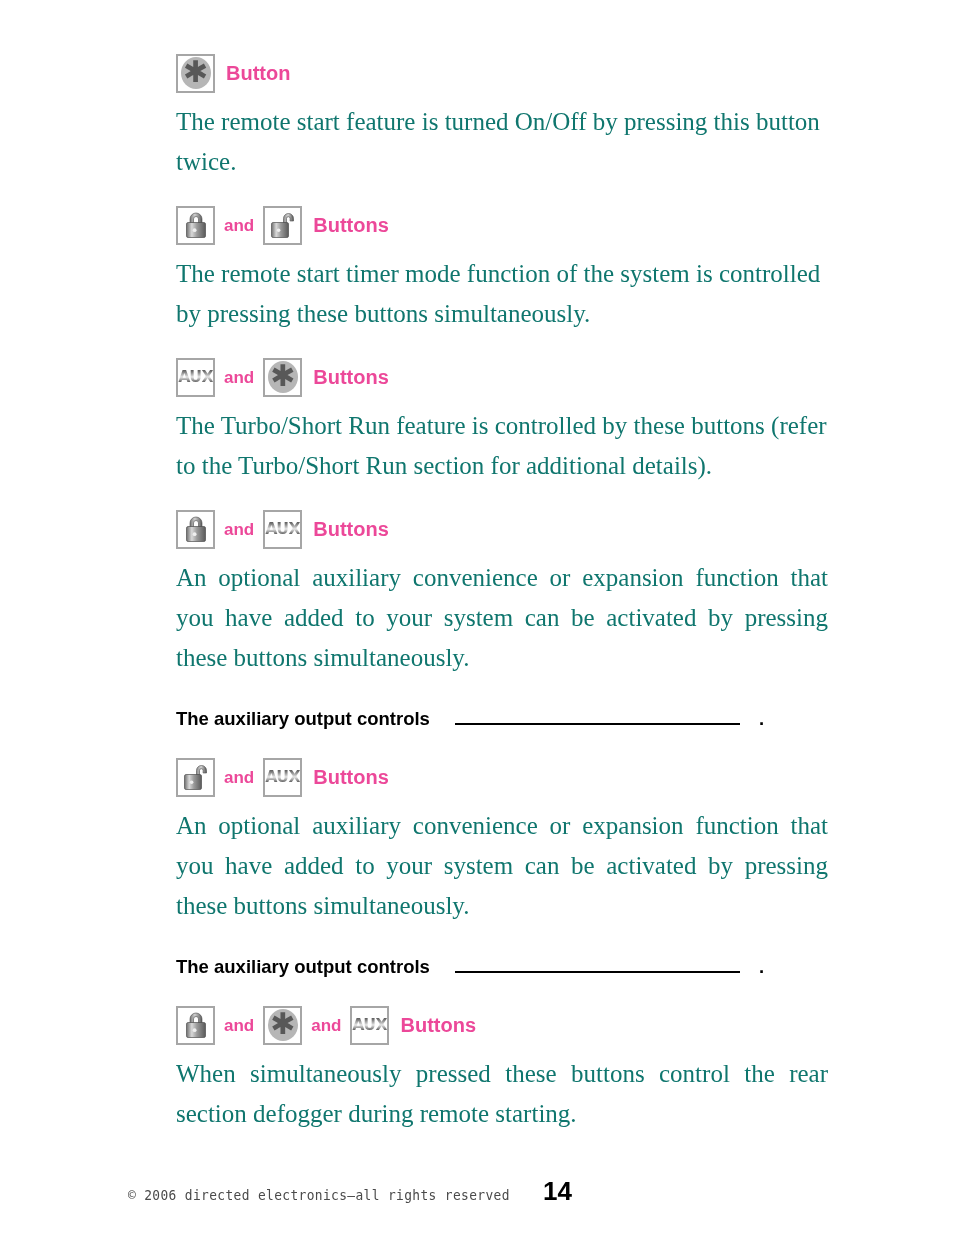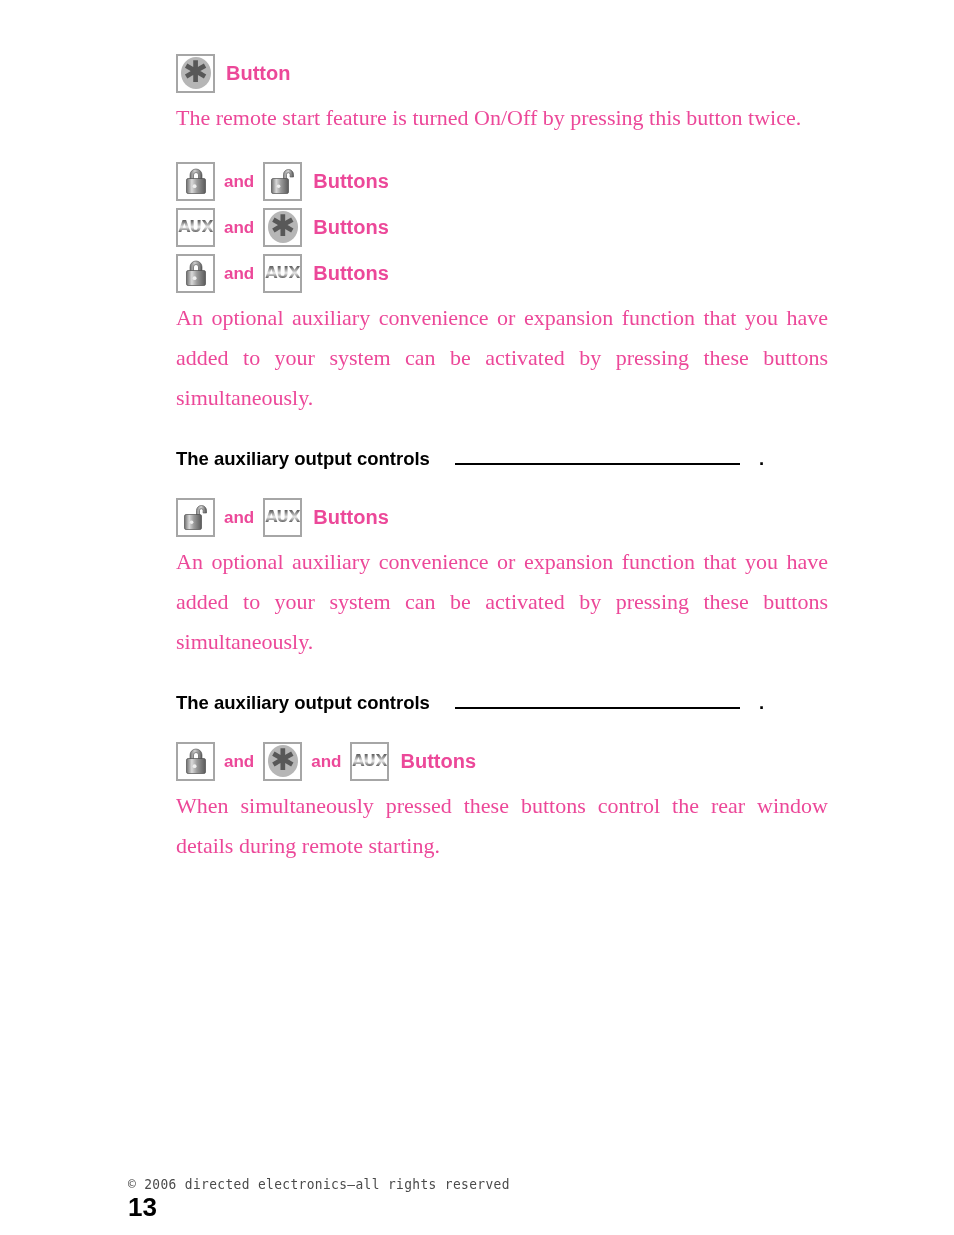--- a/index.html
+++ b/index.html
@@ -90,24 +90,24 @@
     background: linear-gradient(180deg,#3a3a3a 0%,#7d7d7d 22%,#e8e8e8 50%,#6a6a6a 76%,#2f2f2f 100%);
     -webkit-background-clip: text;
     background-clip: text;
     color: transparent;
     transform: scaleX(1.05);
   }
 
   
   p.body {
     font-family: "Liberation Serif", serif;
-    font-size: 22px;
+    font-size: 25px;
     line-height: 40px;
-    color: #ec4899;
-    margin: 0 0 22px 0;
+    color: #0f766e;
+    margin: 8px 0 22px 0;
     text-align: justify;
     text-align-last: left;
     -moz-text-align-last: left;
   }
   p.body.nojust { text-align: left; }
 
   
   .fill-heading {
     font-family: "Liberation Sans", sans-serif;
     font-weight: bold;
@@ -128,21 +128,20 @@
 
   
   .footer {
     position: absolute;
     left: 128px;
     right: 110px;
     top: 1176px;
     display: flex;
     align-items: baseline;
     justify-content: flex-start;
-    flex-direction: column;
   }
   .footer .copy {
     font-family: "DejaVu Sans Mono", monospace;
     font-size: 14px;
     letter-spacing: 0.4px;
     color: #4a4a4a;
     transform: scaleX(0.92);
     transform-origin: left center;
   }
   .footer .pageno {
@@ -203,31 +202,33 @@
               <stop offset="100%" stop-color="#555555"></stop>
             </linearGradient>
           </defs>
           <path d="M14.5 13 V8.5 a5 5 0 0 1 10 0 v2.5 h-3.4 V8.5 a1.8 1.8 0 0 0 -3.6 0 V13 Z" fill="url(#lgShk2)" stroke="#4a4a4a" stroke-width="0.6"></path>
           <rect x="2.5" y="12.5" width="17" height="15" rx="1.6" fill="url(#lgBody2)" stroke="#4f4f4f" stroke-width="0.7"></rect>
           <ellipse cx="9.6" cy="20.2" rx="1.8" ry="1.8" fill="#efefef"></ellipse>
         </svg>
       </span>
       <span class="word">Buttons</span>
     </div>
+    <p class="body nojust">The remote start timer mode function of the system is controlled by pressing these buttons simultaneously.</p>
 
     <div class="icon-row">
       <span class="btn-icon">
         <span class="aux-text">AUX</span>
       </span>
       <span class="conj">and</span>
       <span class="btn-icon">
         <span class="aster-disc">✱</span>
       </span>
       <span class="word">Buttons</span>
     </div>
+    <p class="body nojust">The Turbo/Short Run feature is controlled by these buttons (refer to the Turbo/Short Run section for additional details).</p>
 
     <div class="icon-row">
       <span class="btn-icon">
         <svg class="lock-svg" width="28" height="30" viewBox="0 0 28 30">
           <path d="M8 13 V9 a6 6 0 0 1 12 0 v4 h-3.5 V9 a2.5 2.5 0 0 0 -5 0 v4 Z" fill="url(#lgShk1)" stroke="#4a4a4a" stroke-width="0.6"></path>
           <rect x="4.5" y="12.5" width="19" height="15" rx="1.6" fill="url(#lgBody1)" stroke="#4f4f4f" stroke-width="0.7"></rect>
           <ellipse cx="12.6" cy="20.2" rx="1.9" ry="1.9" fill="#efefef"></ellipse>
         </svg>
       </span>
       <span class="conj">and</span>
@@ -277,21 +278,21 @@
       <span class="conj">and</span>
       <span class="btn-icon">
         <span class="aster-disc">✱</span>
       </span>
       <span class="conj">and</span>
       <span class="btn-icon">
         <span class="aux-text">AUX</span>
       </span>
       <span class="word">Buttons</span>
     </div>
-    <p class="body">When simultaneously pressed these buttons control the rear window details during remote starting.</p>
+    <p class="body">When simultaneously pressed these buttons control the rear section defogger during remote starting.</p>
 
   </div>
 
   <div class="footer">
     <span class="copy">© 2006 directed electronics—all rights reserved</span>
-    <span class="pageno">13</span>
+    <span class="pageno">14</span>
   </div>
 </div>
 
 </body></html>

